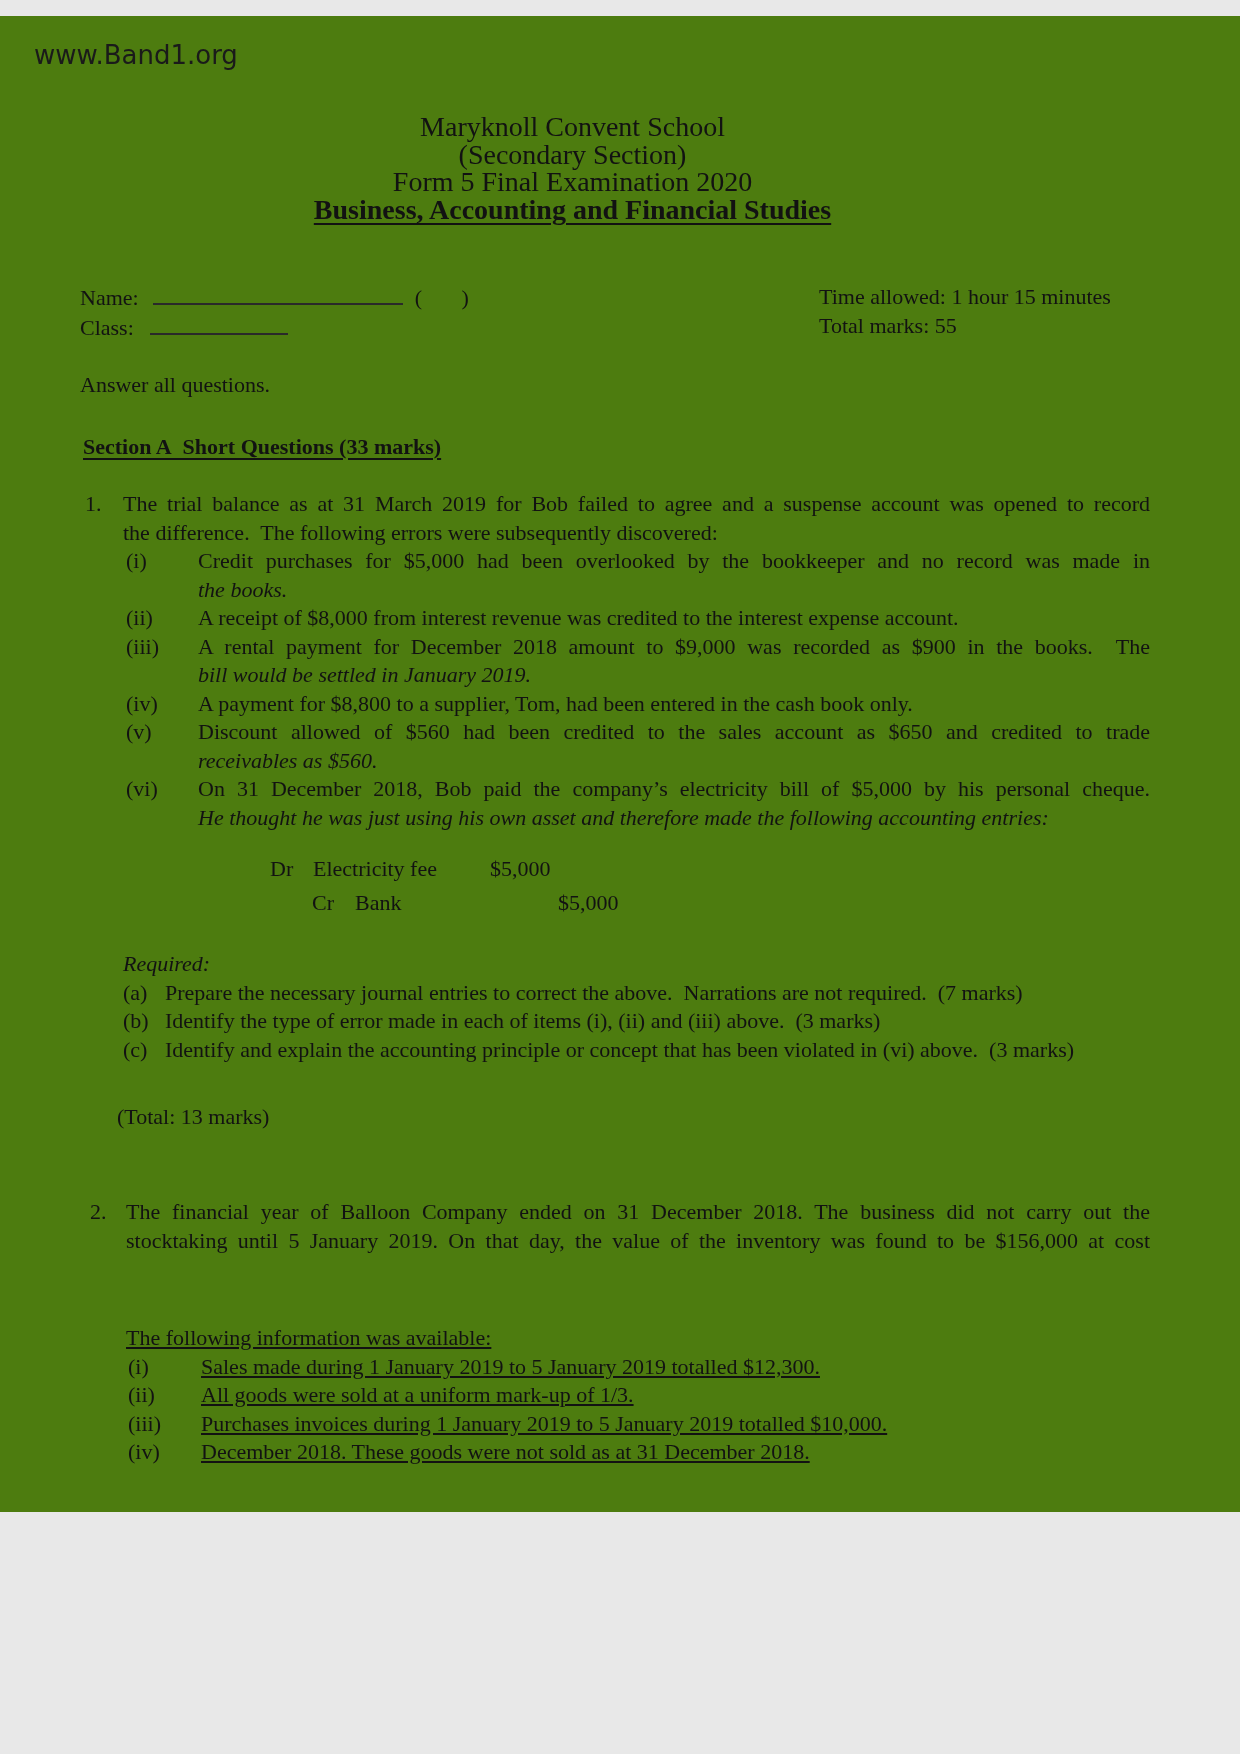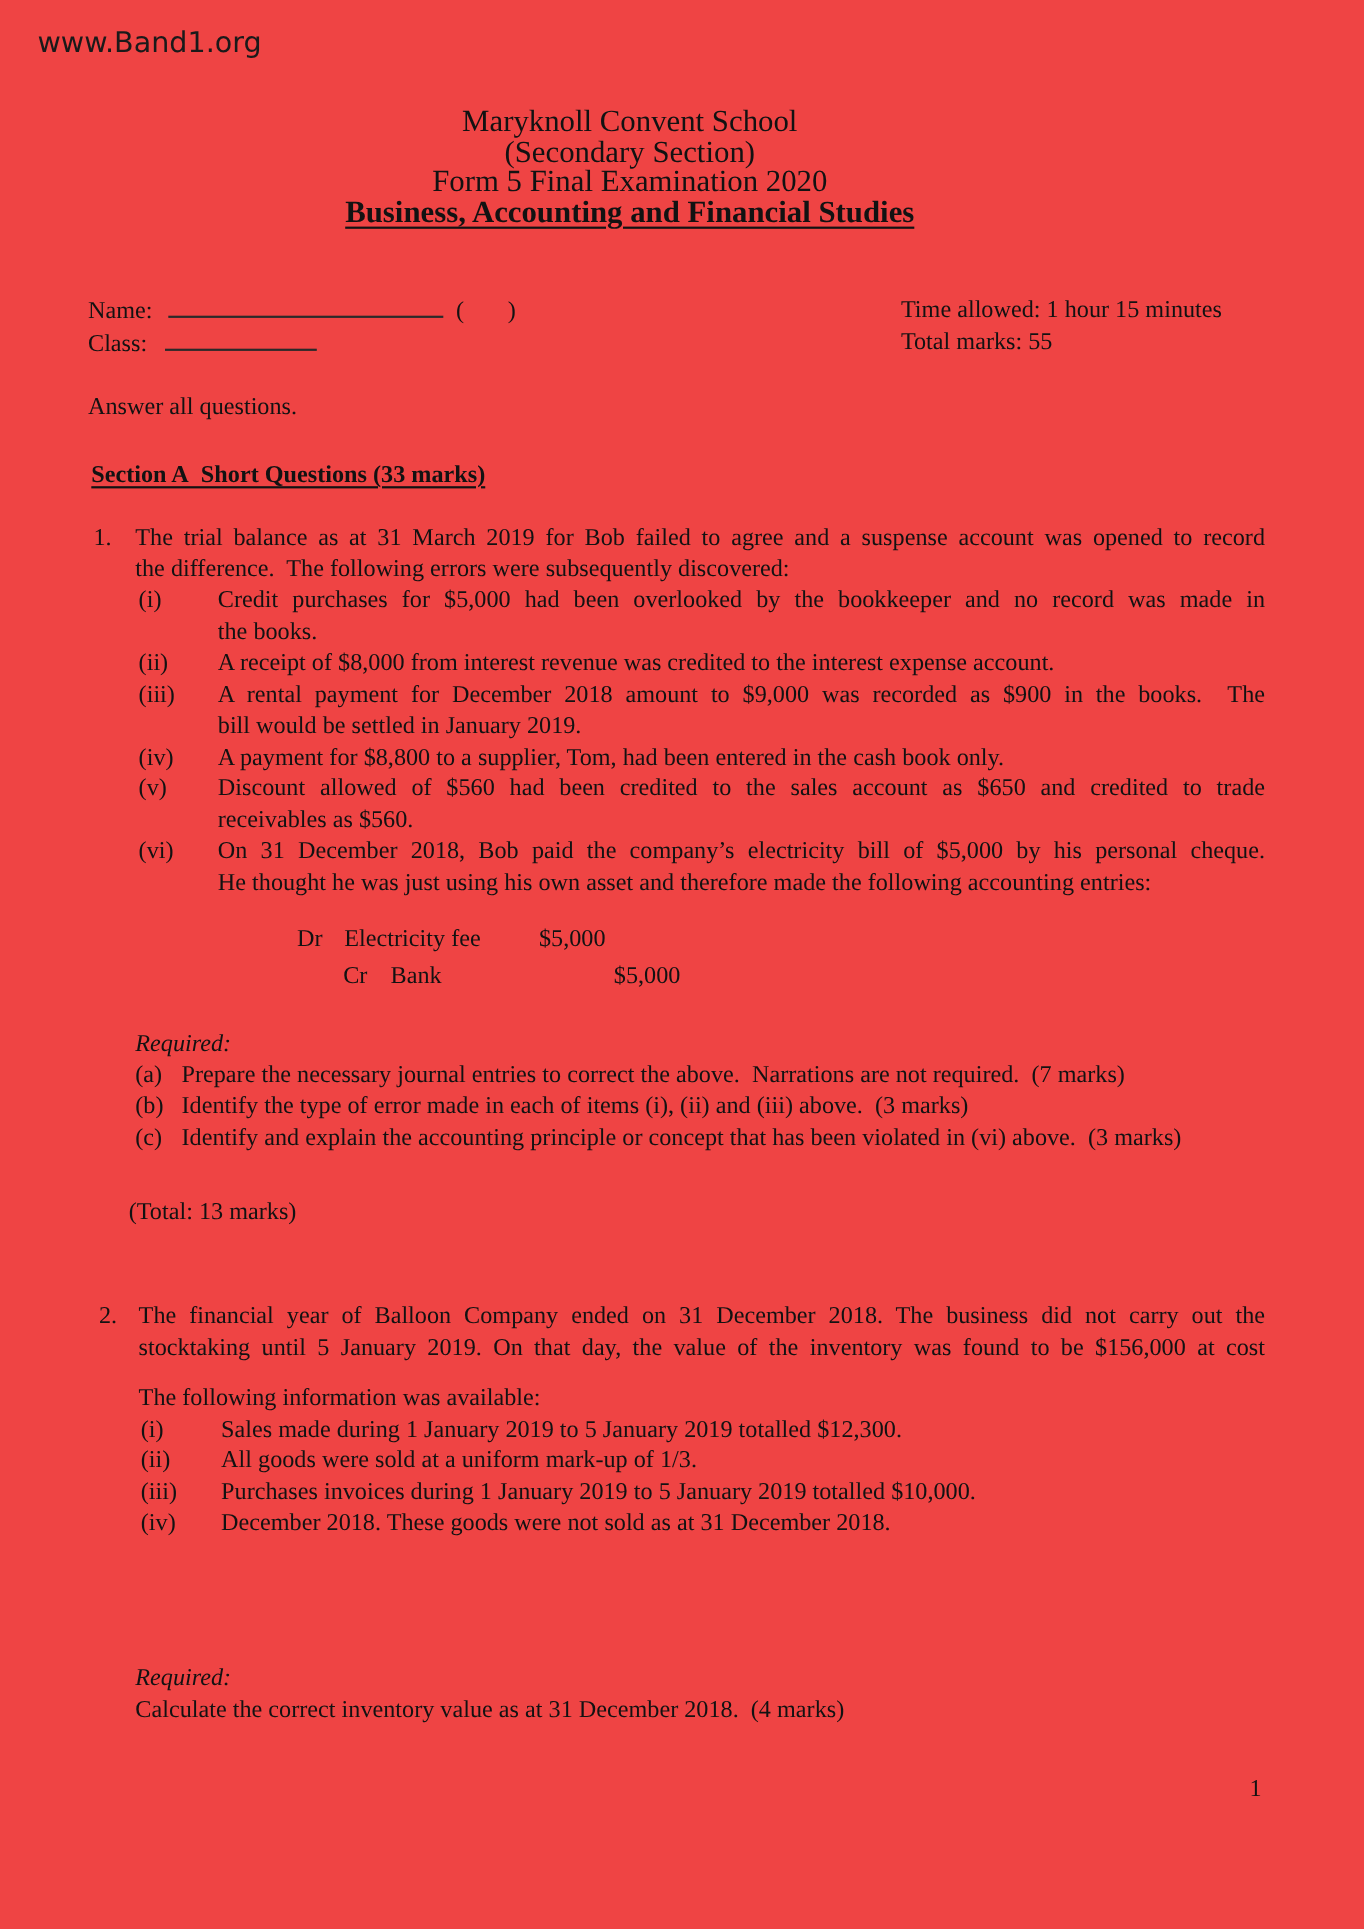--- a/index.html
+++ b/index.html
@@ -1,20 +1,20 @@
 <!DOCTYPE html>
 <html><head>
 <meta charset="utf-8">
 <style>
   html,body { margin:0; padding:0; background:#e8e8e8; }
   .page {
-    position:relative; width:1240px; height:1754px; background:#ef4444;
+    position:relative; width:1240px; height:1496px; background:#4d7c0f;
     font-family:"Liberation Serif","DejaVu Serif",serif;
     font-size:22px; color:#121212; overflow:hidden;
-    margin:0 auto;
+    margin:16px auto;
   }
   .abs { position:absolute; }
   [data-bind] { white-space:pre-wrap; }
   .line { line-height:28.5px; min-height:28.5px; }
   .just { text-align:justify; text-align-last:justify; }
   .watermark {
     position:absolute; left:34px; top:24px;
     font-family:"DejaVu Sans","Liberation Sans",sans-serif;
     font-size:26px; font-weight:500; color:#1a1a1a; letter-spacing:0px;
   }
@@ -27,21 +27,21 @@
   .parens { margin-left:12px; letter-spacing:2px; }
   .heading { font-size:22px; }
   .qnum { position:absolute; top:0; }
   .intro { margin-left:43px; width:1027px; }
   .items-q1 { margin-left:46px; }
   .items-q2 { margin-left:48px; }
   .row { position:relative; }
   .lab { position:absolute; left:0; top:0; }
   .txt1 { display:block; margin-left:72px; width:952px; }
   .txt2 { display:block; margin-left:73px; width:949px; }
-  .cont1 { display:block; margin-left:72px; width:952px; }
+  .cont1 { display:block; margin-left:72px; width:952px;font-style:italic; }
   .cont2 { display:block; margin-left:73px; width:949px; }
   .jr1 { margin-left:190px; margin-top:23px; }
   .jr2 { margin-left:232px; margin-top:5px; }
   .jc1 { display:inline-block; width:43px; }
   .jc1b { display:inline-block; width:43px; }
   .jc2 { display:inline-block; width:177px; }
   .jc2b { display:inline-block; width:203px; }
   .req-label { font-style:italic; }
   .req-row { position:relative; }
   .req-txt { display:block; margin-left:42px; width:990px; }
@@ -142,21 +142,21 @@
   <div class="abs line" style="left:117px; top:1087px;" data-bind="q1.total">(Total: 13 marks)</div>
 
   <div class="abs" style="left:80px; top:1182px; width:1070px;">
     <span class="qnum line" style="left:10px;" data-bind="q2.number">2.</span>
     <div style="margin-left:46px; width:1024px;">
       <div class="line just" data-bind="q2.intro_lines.0">The financial year of Balloon Company ended on 31 December 2018. The business did not carry out the</div>
       <div class="line just" data-bind="q2.intro_lines.1">stocktaking until 5 January 2019. On that day, the value of the inventory was found to be $156,000 at cost</div>
     </div>
   </div>
 
-  <div class="abs" style="left:80px; top:1256px; width:1070px;">
+  <div class="abs" style="left:80px; top:1308px; width:1070px;text-decoration:underline;">
     <div class="line" style="margin-left:46px;" data-bind="q2.info_heading">The following information was available:</div>
     <div class="items-q2">
       <div class="row">
         <span class="lab line" data-bind="q2.items.0.label">(i)</span>
         <span class="txt2 line" data-bind="q2.items.0.lines.0">Sales made during 1 January 2019 to 5 January 2019 totalled $12,300.</span>
       </div>
       <div class="row">
         <span class="lab line" data-bind="q2.items.1.label">(ii)</span>
         <span class="txt2 line" data-bind="q2.items.1.lines.0">All goods were sold at a uniform mark-up of 1/3.</span>
       </div>

